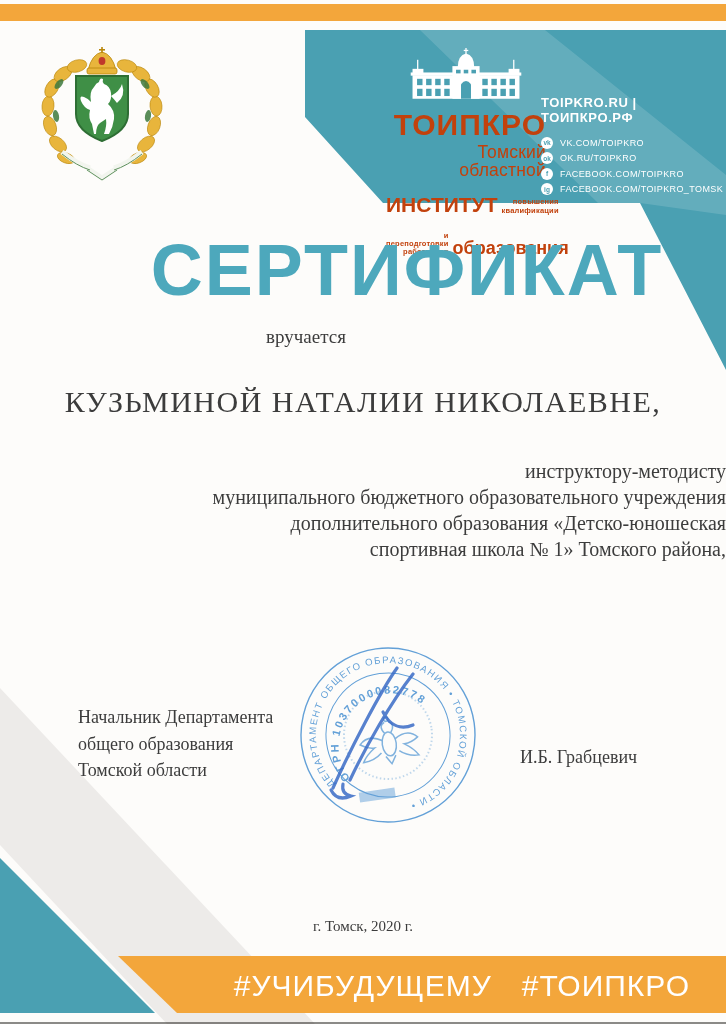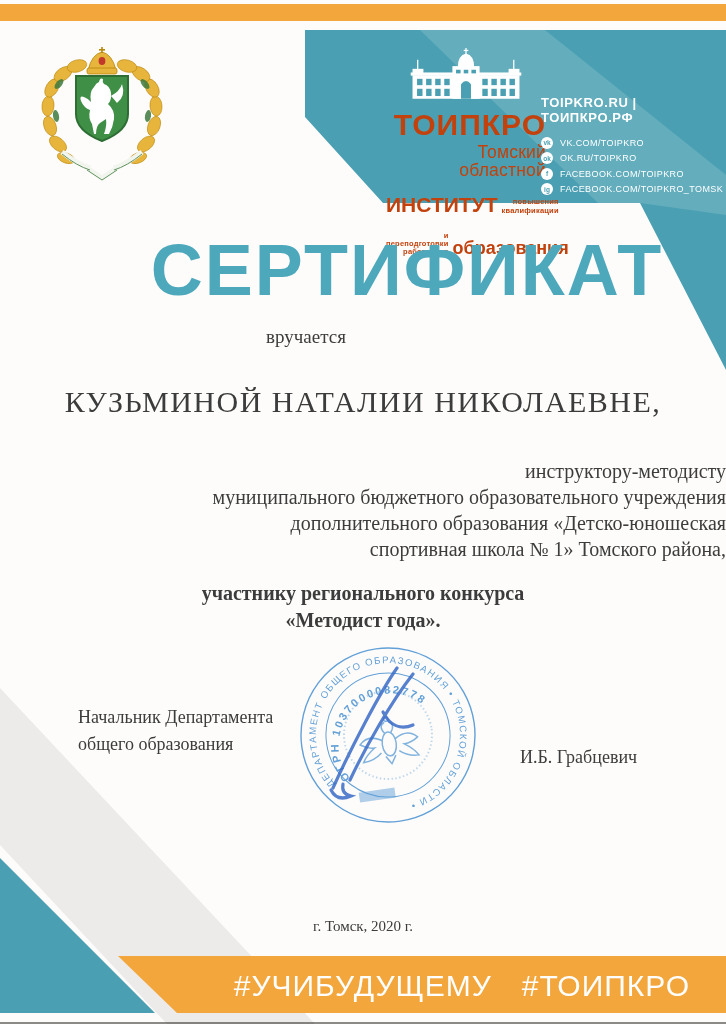--- a/index.html
+++ b/index.html
@@ -219,28 +219,25 @@
   <div class="subtitle">вручается</div>
   <div class="recipient">КУЗЬМИНОЙ НАТАЛИИ НИКОЛАЕВНЕ,</div>
 
   <div class="description">
     <div>инструктору-методисту</div>
     <div>муниципального бюджетного образовательного учреждения</div>
     <div>дополнительного образования «Детско-юношеская</div>
     <div>спортивная школа № 1» Томского района,</div>
   </div>
 
-  <div class="award">
-    <div>участнику регионального конкурса</div>
-    <div>«Методист года».</div>
-  </div>
 
   <div class="sign-position">
     <div>Начальник Департамента</div>
     <div>общего образования</div>
+    <div>Томской области</div>
   </div>
   <div class="sign-name">И.Б. Грабцевич</div>
 
   <div class="stamp">
     <svg width="190" height="190" viewBox="0 0 190 190">
       <defs>
         <path id="ringPath" d="M95 23 a72 72 0 1 1 -0.01 0"></path>
         <path id="ogrnPath" d="M48 128 A52 52 0 1 1 142 128"></path>
       </defs>
       <g stroke="var(--stampBlue)" fill="none" transform="rotate(-8 95 95)">

